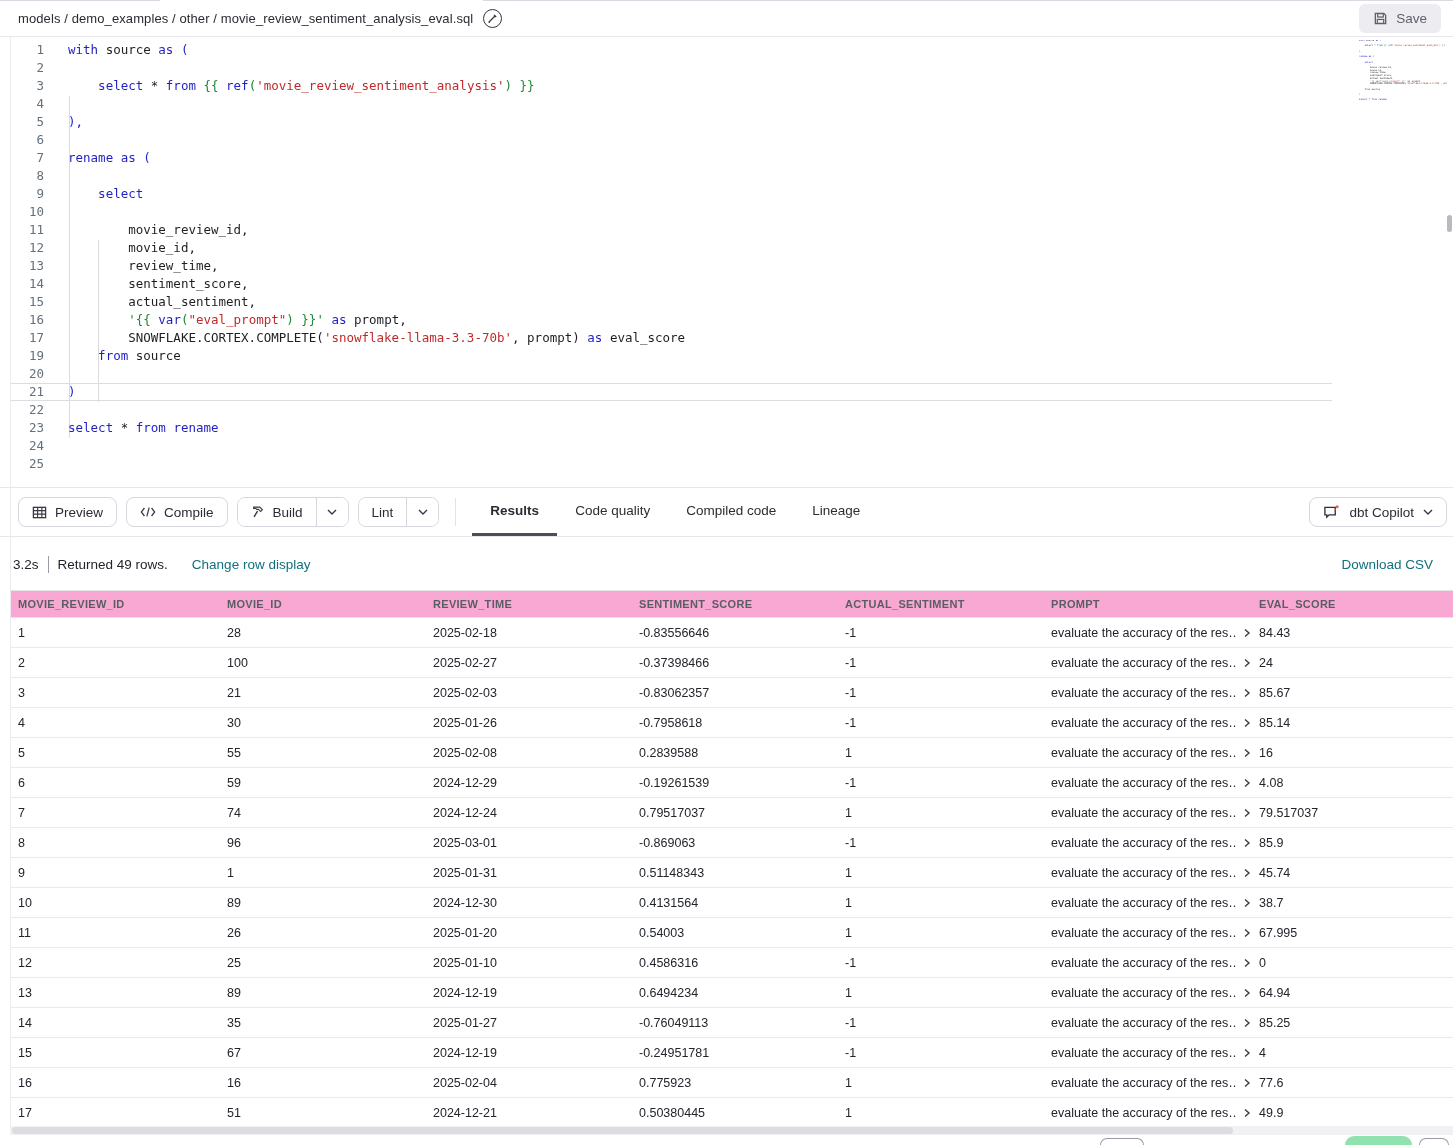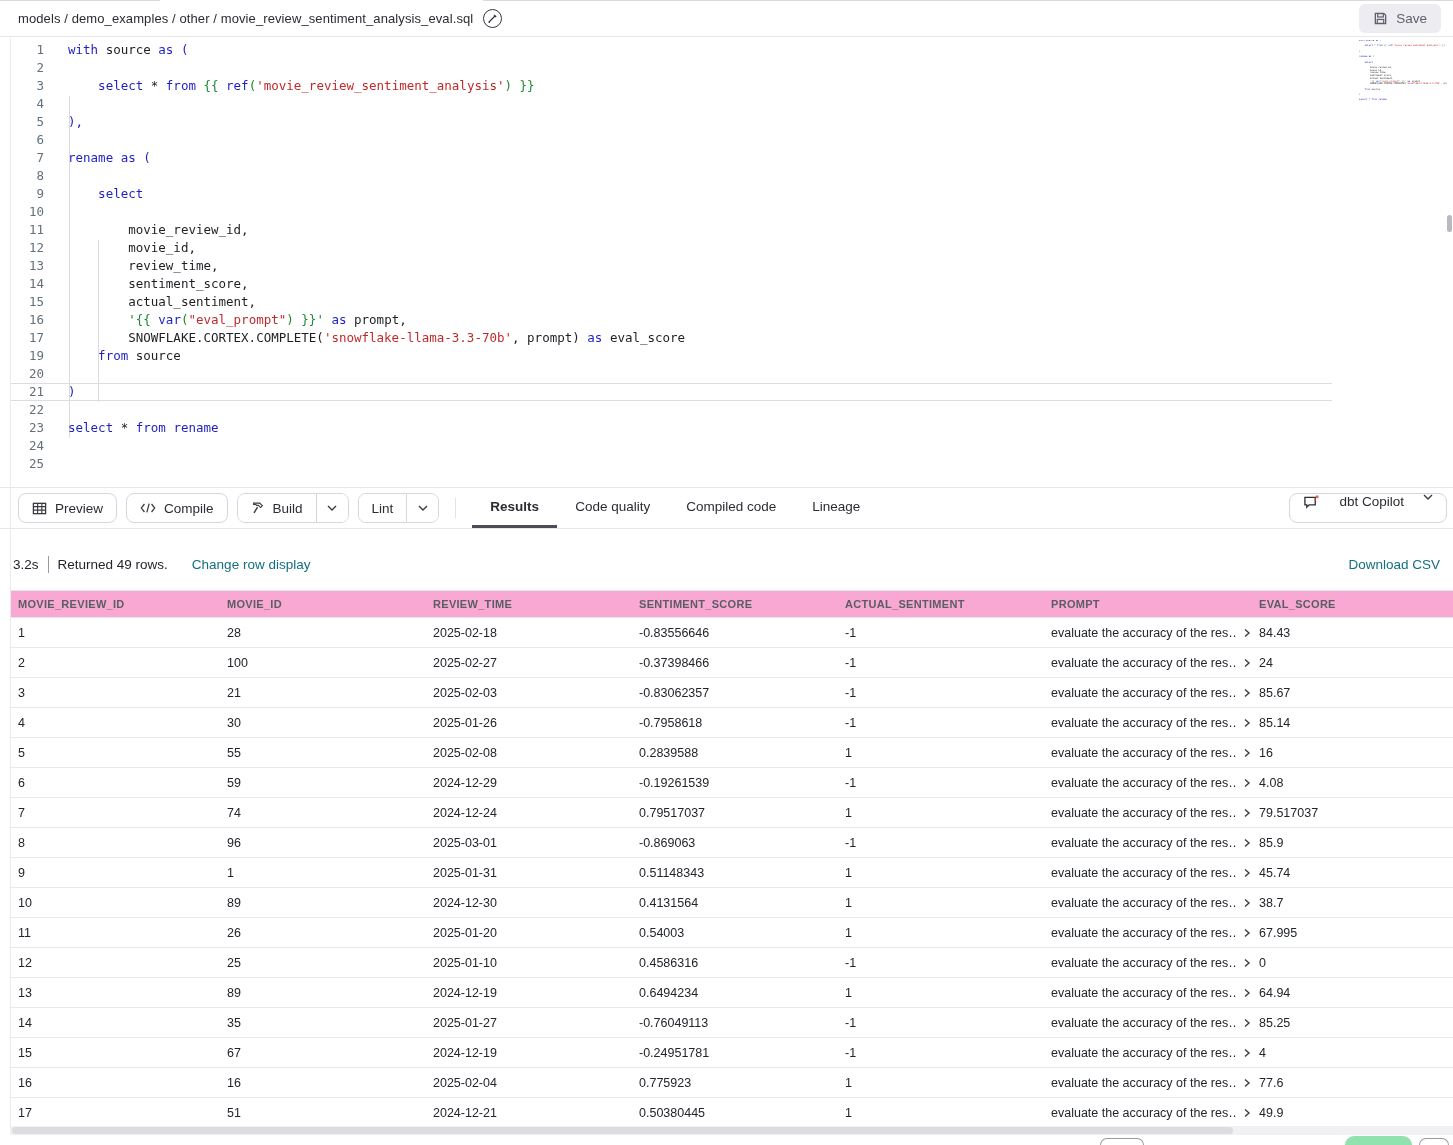--- a/index.html
+++ b/index.html
@@ -36,48 +36,48 @@
   .tk-s { color: #c02a2a; }
   .tk-j { color: #1d8634; }
   .guide { position: absolute; width: 1px; background: #dadadf; }
   .g1 { left: 69px; top: 59px; height: 342px; }
   .g2 { left: 98px; top: 203px; height: 162px; }
   .minimap { position: absolute; top: 3px; right: 6px; width: 112px; height: 78px; overflow: hidden; background: #fff; }
   .mcl { font-family: "DejaVu Sans Mono", monospace; font-size: 2.3px; line-height: 2.7px; white-space: pre; }
   .vthumb { position: absolute; right: 1px; top: 178px; width: 5px; height: 17px; background: #b9b9c2; border-radius: 3px; }
 
   
-  .toolbar { position: absolute; top: 487px; left: 0; width: 100%; height: 42px; border-top: 1px solid #e6e6eb;
+  .toolbar { position: absolute; top: 487px; left: 0; width: 100%; height: 50px; border-top: 1px solid #e6e6eb;
              border-bottom: 1px solid #e6e6eb; background: #fff; display: flex; align-items: stretch; }
   .tb-left { display: flex; align-items: center; gap: 9px; padding-left: 18px; }
   .btn { display: inline-flex; align-items: center; gap: 8px; background: #fff; border: 1px solid #d6d6de;
          border-radius: 8px; height: 30px; padding: 0 13px; font-size: 13.5px; color: #2c2c34;
          font-family: "Liberation Sans", sans-serif; cursor: pointer; }
   .split { display: inline-flex; border: 1px solid #d6d6de; border-radius: 8px; height: 30px; overflow: hidden; }
   .split .main { display: inline-flex; align-items: center; gap: 8px; padding: 0 13px; font-size: 13.5px;
                  color: #2c2c34; background: #fff; border: none; cursor: pointer; font-family: "Liberation Sans", sans-serif; }
   .split .caret { display: inline-flex; align-items: center; justify-content: center; width: 32px;
                   border: none; border-left: 1px solid #d6d6de; background: #fff; cursor: pointer; }
   .tb-divider { width: 1px; background: #e2e2e8; margin: 10px 0 10px 16px; }
   .tabs { display: flex; align-items: stretch; margin-left: 16px; }
   .tab { display: flex; align-items: center; padding: 0 18px; font-size: 13.5px; color: #2c2c34;
          border-bottom: 3px solid transparent; cursor: pointer; }
   .tab.active { border-bottom-color: #4d4d58; font-weight: 700; }
   .tb-right { margin-left: auto; display: flex; align-items: center; padding-right: 6px; }
-  .copilot { display: inline-flex; gap: 19px; background: #fff; border: 1px solid #d6d6de;
+  .copilot { display: inline-flex; align-items: center; gap: 9px; background: #fff; border: 1px solid #d6d6de;
              border-radius: 8px; height: 30px; padding: 0 13px; font-size: 13.5px; color: #2c2c34;
              font-family: "Liberation Sans", sans-serif; cursor: pointer; }
 
   
   .meta { position: absolute; top: 538px; left: 0; width: 100%; height: 52px; display: flex; align-items: center;
           padding: 0 13px; font-size: 13.5px; color: #24242c; background: #fff; }
   .meta .sep { width: 1px; height: 17px; background: #9a9aa3; margin: 0 9px; display: inline-block; }
   .link { color: #136f7e; cursor: pointer; text-decoration: none; font-size: 13.5px; text-align: right; }
   .meta .change { margin-left: 24px; }
-  .meta .dl { margin-left: auto; margin-right: 0; }
+  .meta .dl { margin-left: auto; margin-right: 7px; }
 
   
   .grid-head, .grid-row { display: grid; grid-template-columns: 209px 206px 206px 206px 206px 208px 1fr; }
   .table { position: absolute; top: 590px; left: 10px; right: 0; }
   .grid-head { height: 28px; background: #f9a8d4; border-top: 1px solid #e4e4e9; border-bottom: 1px solid #e4e4e9; }
   .grid-head span { display: flex; align-items: center; padding-left: 8px; font-size: 11px; font-weight: 700;
                     color: #5a5d64; letter-spacing: 0.3px; }
   .grid-row { height: 30px; border-bottom: 1px solid #e9e9ee; background: #fff; }
   .grid-row > div { display: flex; align-items: center; padding-left: 8px; font-size: 12.5px; color: #22252b; }
   .pcell { gap: 6px; }

